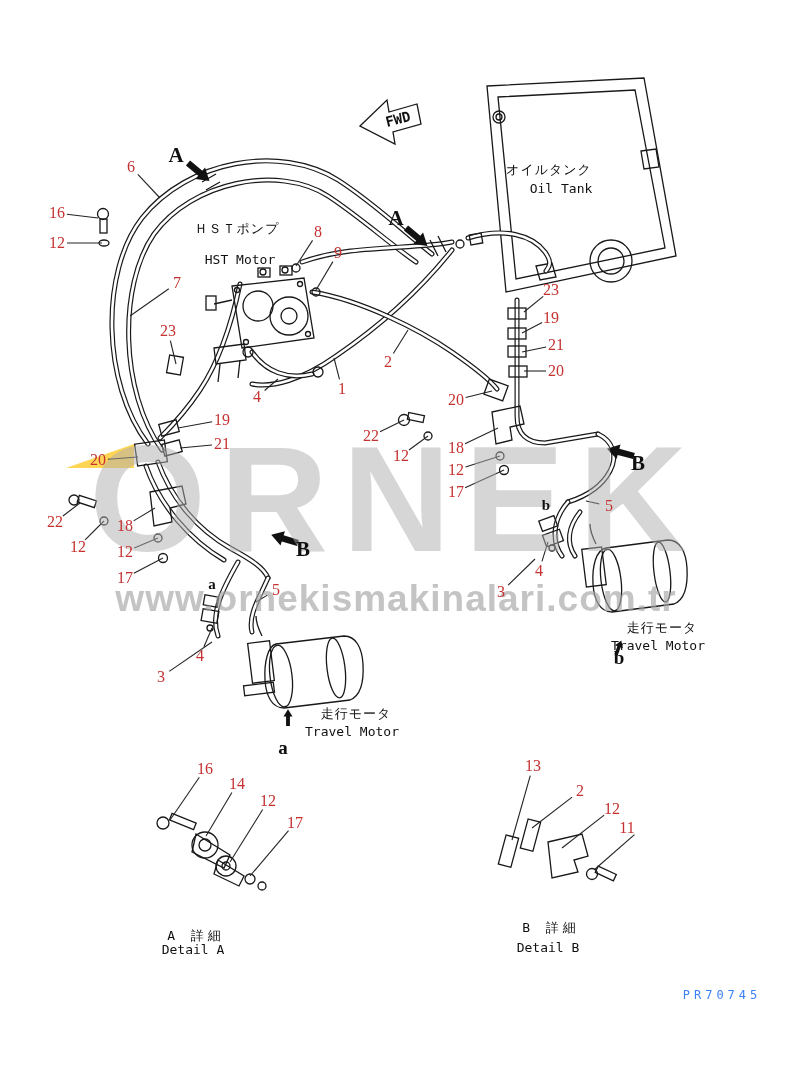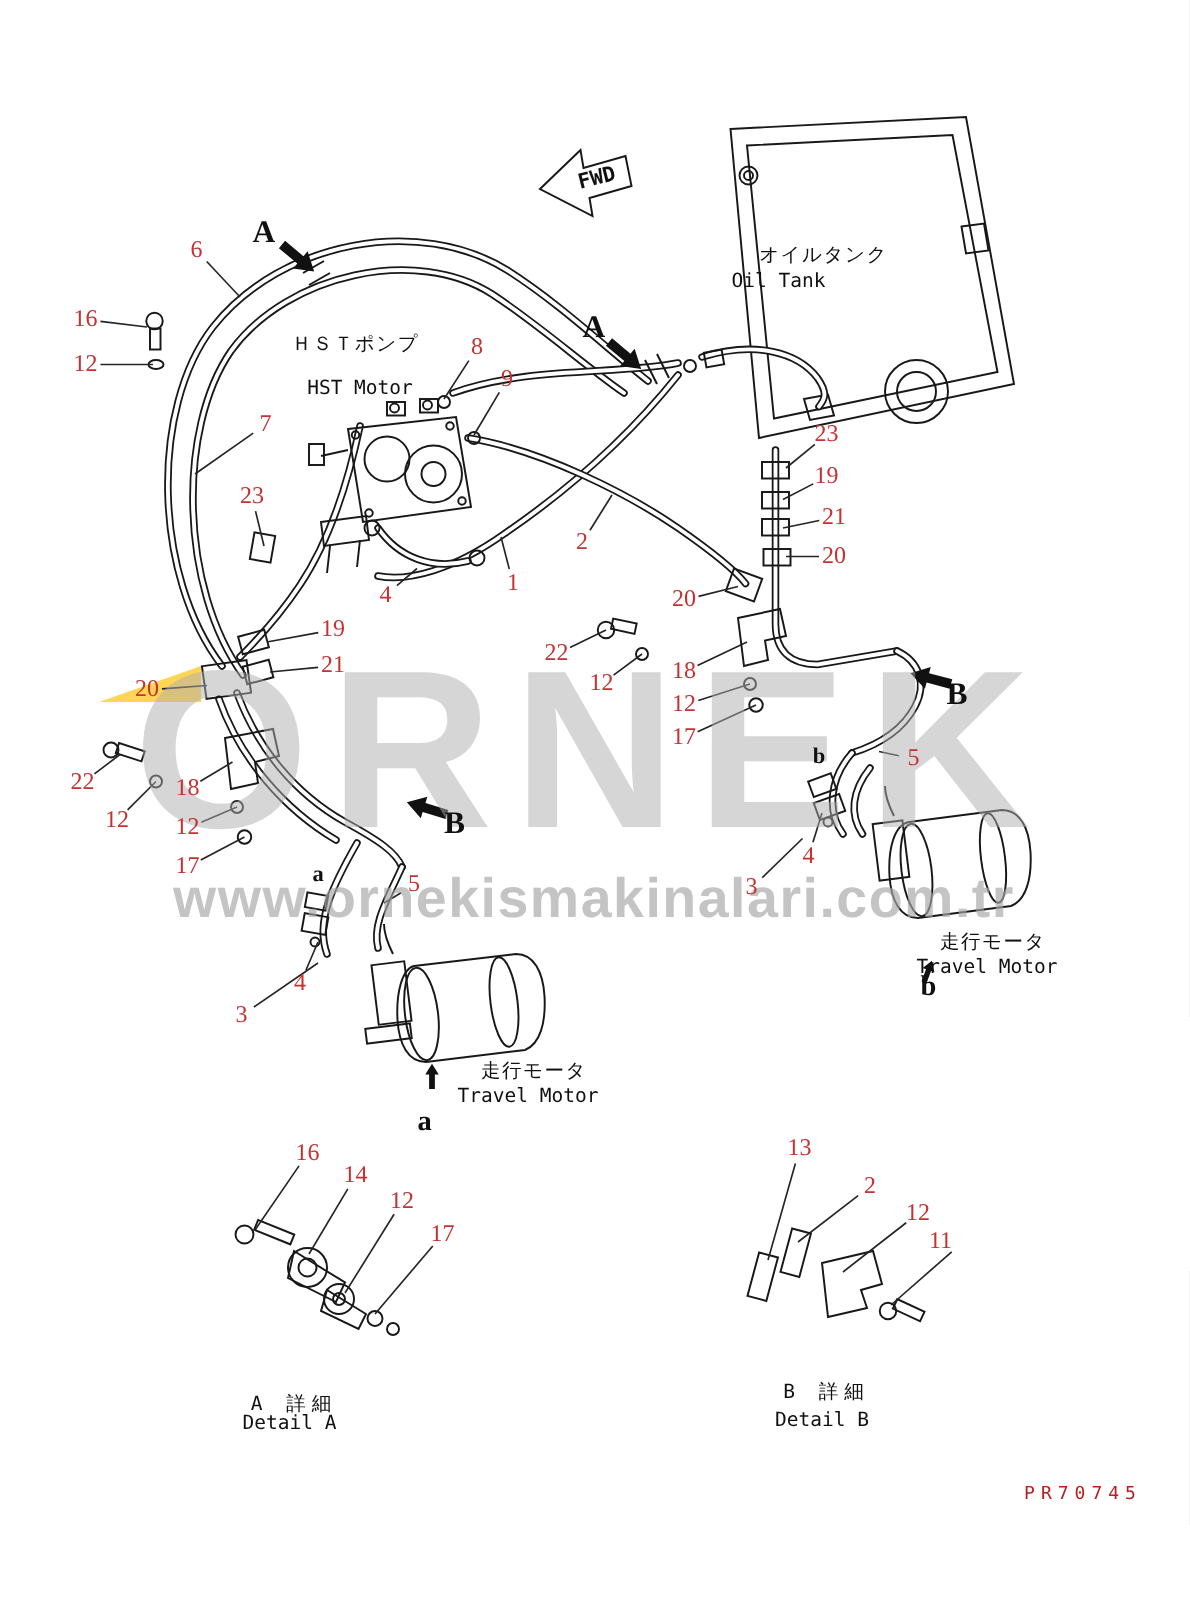--- a/index.html
+++ b/index.html
@@ -29,21 +29,21 @@
   .ref-letter.sm{font-size:15px;}
   .watermark{position:absolute;left:25px;top:424px;width:740px;text-align:center;
              font-family:"Liberation Sans","DejaVu Sans",sans-serif;font-weight:800;
              font-size:150px;line-height:1;letter-spacing:14px;
              color:rgba(173,173,173,0.50);z-index:20;pointer-events:none;}
   .watermark-url{position:absolute;left:18px;top:578px;width:756px;text-align:center;
              font-family:"Liberation Sans","DejaVu Sans",sans-serif;font-weight:700;
              font-size:37px;letter-spacing:1px;color:rgba(165,165,165,0.66);
              z-index:20;pointer-events:none;}
   .partcode{position:absolute;transform:translate(-50%,-50%);font-size:12px;
-            letter-spacing:4px;color:#b91c1c;z-index:30;white-space:nowrap;}
+            letter-spacing:4px;color:#3b82f6;z-index:30;white-space:nowrap;}
 </style>
 </head>
 <body>
 
 <div id="stage">
 
   <svg id="diagram" width="793" height="1074" viewBox="0 0 793 1074">
     <defs>
       <path id="solidArrow" d="M0,-3.2 L16,-3.2 L16,-7.5 L28,0 L16,7.5 L16,3.2 L0,3.2 Z"></path>
     </defs>
@@ -251,21 +251,21 @@
         <line x1="604.1149769398221" y1="815.1503179869387" x2="562" y2="848"></line>
         <line x1="634.4742330529313" y1="834.5850460786852" x2="594" y2="870"></line>
       </g>
   </svg>
 
   <div class="watermark">ORNEK</div>
   <div class="watermark-url">www.ornekismakinalari.com.tr</div>
 
   <span class="lbl fwd-label" style="left:398px;top:119px;">FWD</span>
   <span class="lbl jp" style="left:549px;top:170px;text-align:center;">オイルタンク</span>
-  <span class="lbl" style="left:519px;top:188px;">Oil Tank</span>
+  <span class="lbl" style="left:561px;top:188px;">Oil Tank</span>
   <span class="lbl jp" style="left:237px;top:229px;">ＨＳＴポンプ</span>
   <span class="lbl" style="left:240px;top:259px;">HST Motor</span>
   <span class="lbl jp" style="left:356px;top:714px;">走行モータ</span>
   <span class="lbl" style="left:352px;top:731px;">Travel Motor</span>
   <span class="lbl jp" style="left:662px;top:628px;">走行モータ</span>
   <span class="lbl" style="left:658px;top:645px;">Travel Motor</span>
   <span class="lbl jp" style="left:196px;top:936px;letter-spacing:4px;">A 詳細</span>
   <span class="lbl" style="left:193px;top:949px;">Detail A</span>
   <span class="lbl jp" style="left:551px;top:928px;letter-spacing:4px;">B 詳細</span>
   <span class="lbl" style="left:548px;top:947px;">Detail B</span>

